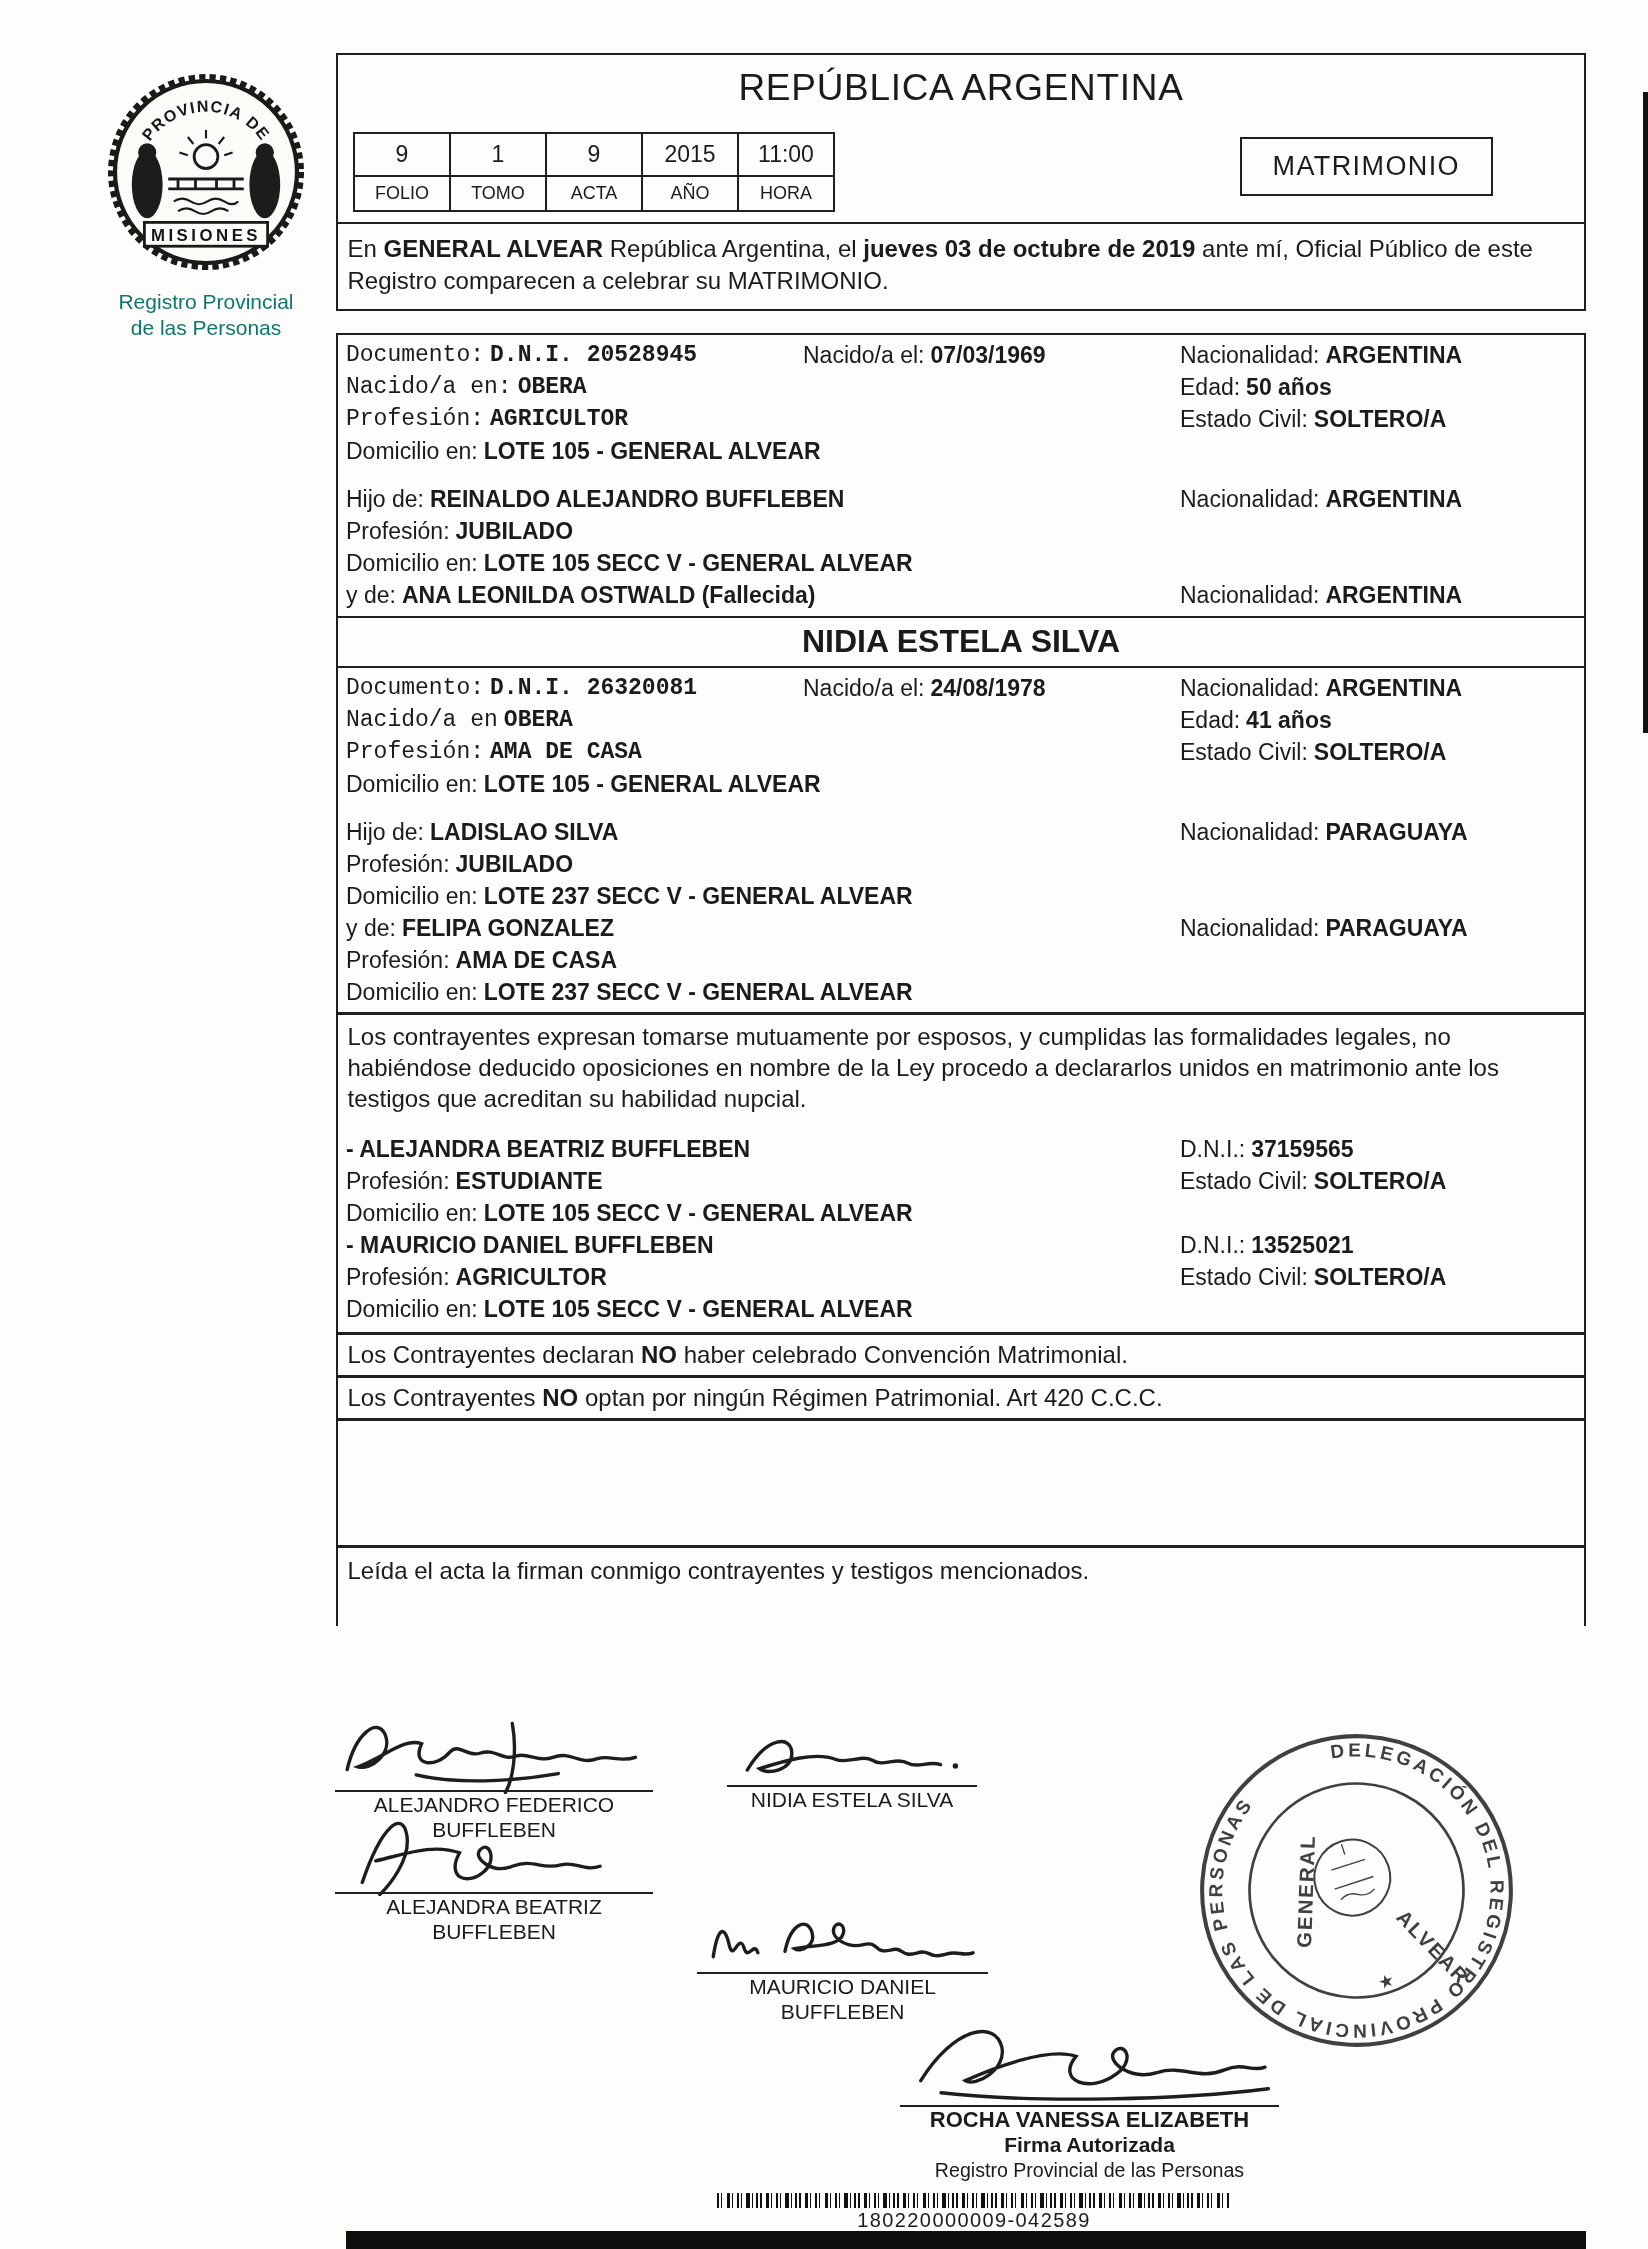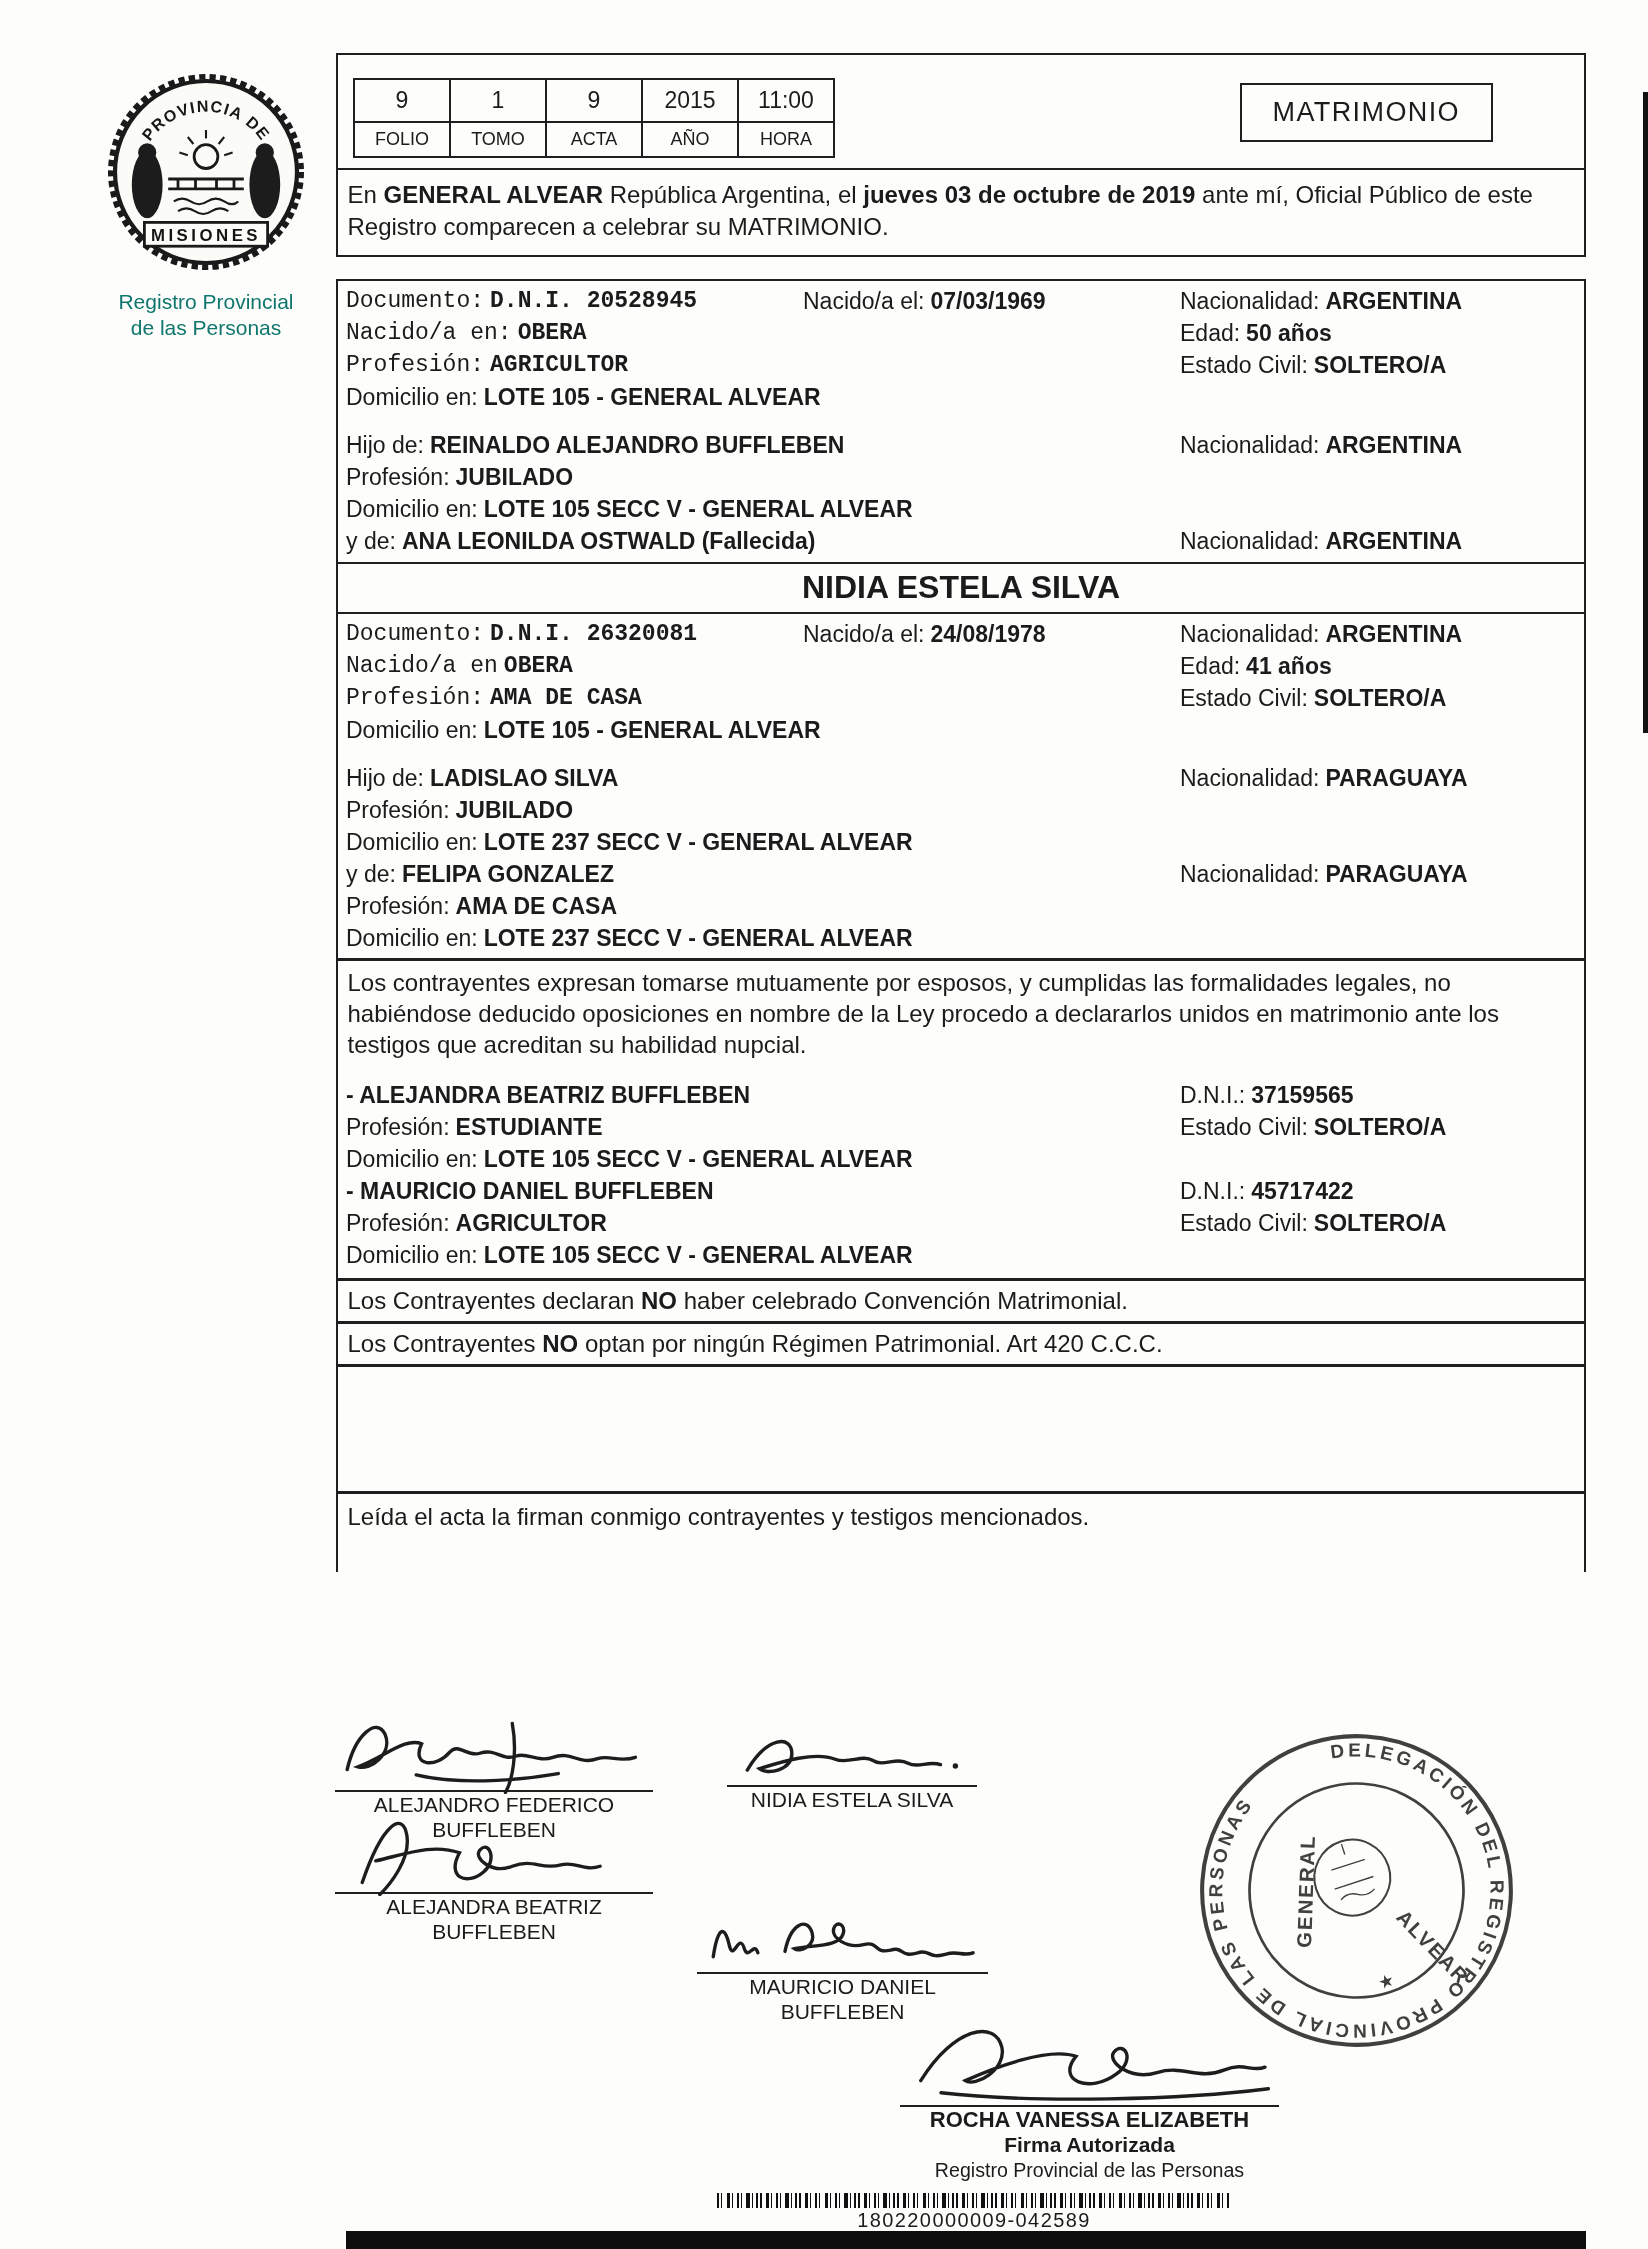--- a/index.html
+++ b/index.html
@@ -119,20 +119,21 @@
     </svg>
     <div class="seal-caption">
       <div>Registro Provincial</div>
       <div>de las Personas</div>
     </div>
   </div>
 
   <div class="main">
 
     <div class="box">
+      <div class="doc-title">REPÚBLICA ARGENTINA</div>
       <div class="meta-row">
         <table class="reg">
           <tbody>
               <tr class="vals">
             <td>9</td>
             <td>1</td>
             <td>9</td>
             <td>2015</td>
             <td>11:00</td>
           </tr>
@@ -250,21 +251,21 @@
         <div class="row">
           <span class="cw"><span class="lbl">Profesión:</span><span class="val">ESTUDIANTE</span></span>
           <span class="c3"><span class="lbl">Estado Civil:</span><span class="val">SOLTERO/A</span></span>
         </div>
         <div class="row">
           <span class="lbl">Domicilio en:</span>
             <span class="val">LOTE 105 SECC V - GENERAL ALVEAR</span>
         </div>
         <div class="row">
           <span class="cw wname">- MAURICIO DANIEL BUFFLEBEN</span>
-          <span class="c3"><span class="lbl">D.N.I.:</span><span class="val">45717422</span></span>
+          <span class="c3"><span class="lbl">D.N.I.:</span><span class="val">13525021</span></span>
         </div>
         <div class="row">
           <span class="cw"><span class="lbl">Profesión:</span><span class="val">AGRICULTOR</span></span>
           <span class="c3"><span class="lbl">Estado Civil:</span><span class="val">SOLTERO/A</span></span>
         </div>
         <div class="row">
           <span class="lbl">Domicilio en:</span>
             <span class="val">LOTE 105 SECC V - GENERAL ALVEAR</span>
         </div>
       </div>

